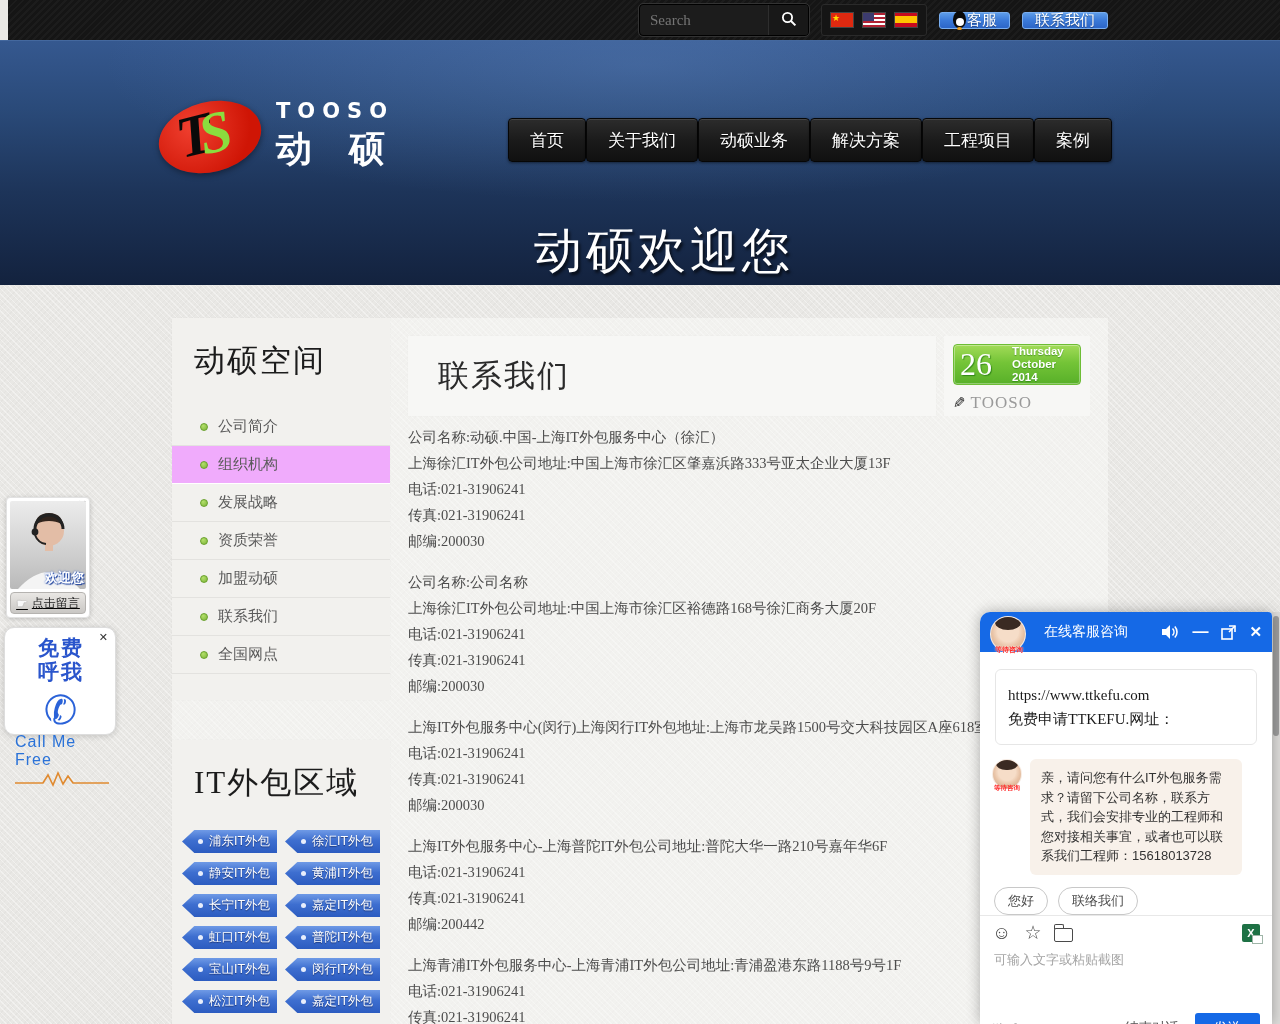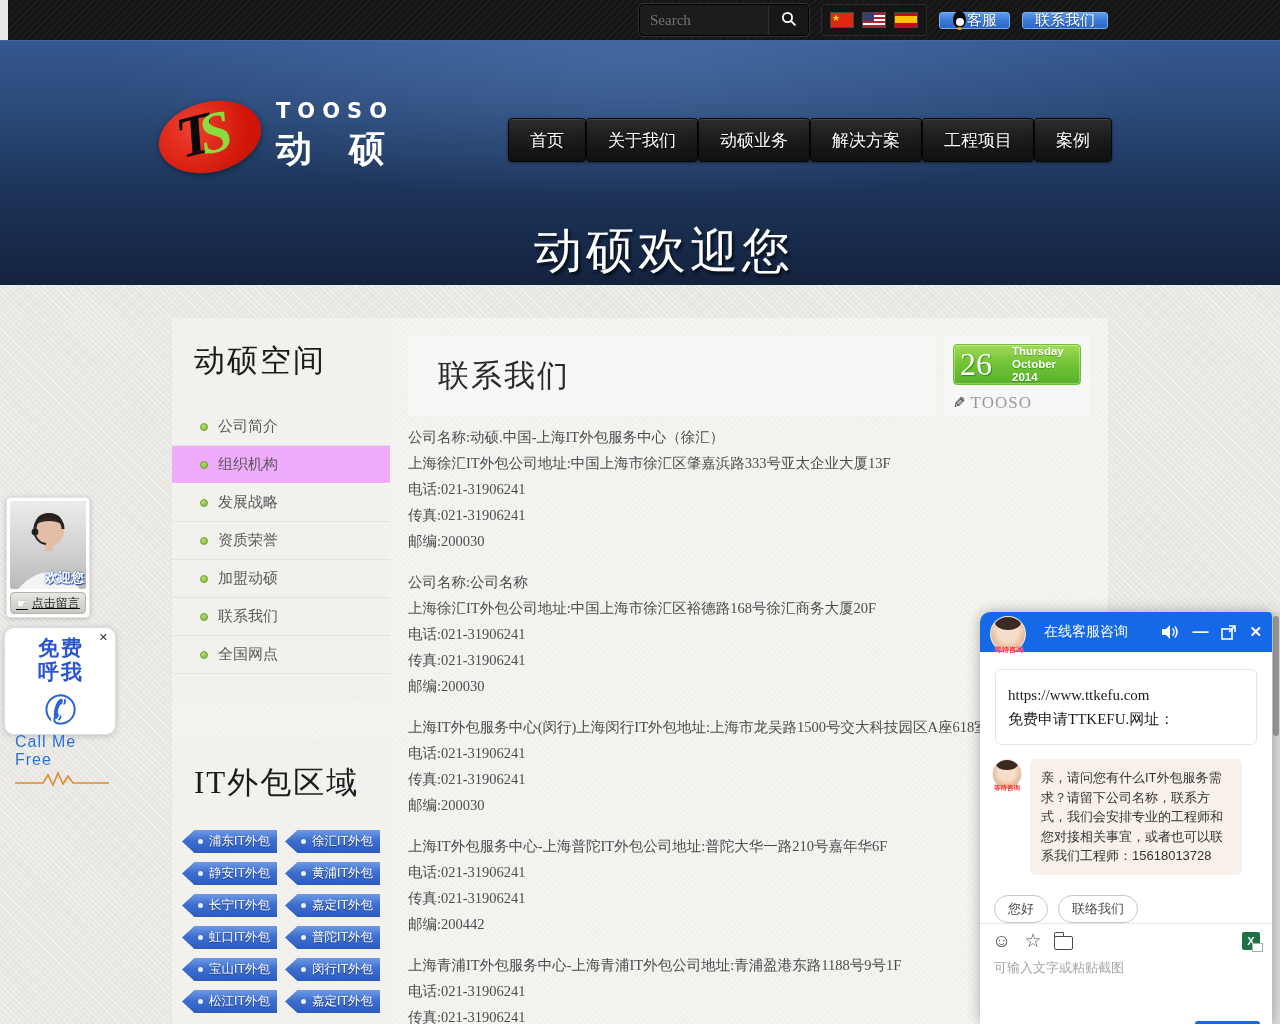--- a/index.html
+++ b/index.html
@@ -243,21 +243,21 @@
   .msg-avatar-wrap{ position:relative; width:30px; height:30px; flex:none; }
   .msg-avatar-wrap .face-avatar{ width:30px; height:30px; }
   .msg-caption{ position:absolute; left:-4px; bottom:-4px; width:38px; text-align:center; color:#ff2a2a; font-size:6.5px; font-weight:bold; }
   .msg-bubble{
     background:#f8f1ea; border-radius:6px; padding:9px 11px; width:212px;
     font-size:13px; color:#333; line-height:19.5px;
   }
   .quick-row{ display:flex; gap:10px; margin:12px 0 0 14px; }
   .quick-pill{
     border:1px solid #c8c8c8; border-radius:15px; padding:4px 13px;
-    color:#4a4a4a; font-size:13px; background:#fff; cursor:pointer;margin-top:8px;
+    color:#4a4a4a; font-size:13px; background:#fff; cursor:pointer;
   }
   .chat-input-zone{ flex:none; border-top:1px solid #e8e8e8; height:136px; position:relative; }
   .tool-row{ display:flex; align-items:center; gap:13px; padding:7px 12px 0 12px; }
   .ticon{ color:#4a4a4a; font-size:19px; cursor:pointer; line-height:20px; }
   .ticon-folder{ width:19px; height:14px; border:1.6px solid #4a4a4a; border-radius:2px; position:relative; margin-top:4px; }
   .ticon-folder::before{ content:""; position:absolute; left:-1.6px; top:-5px; width:8px; height:4px; border:1.6px solid #4a4a4a; border-bottom:none; border-radius:2px 2px 0 0; }
   .tool-spacer{ flex:1; }
   .excel-icon{
     width:18px; height:18px; background:#1e7145; border-radius:2px; position:relative; cursor:pointer;
     color:#fff; font-size:11px; font-weight:bold; display:flex; align-items:center; justify-content:center;

